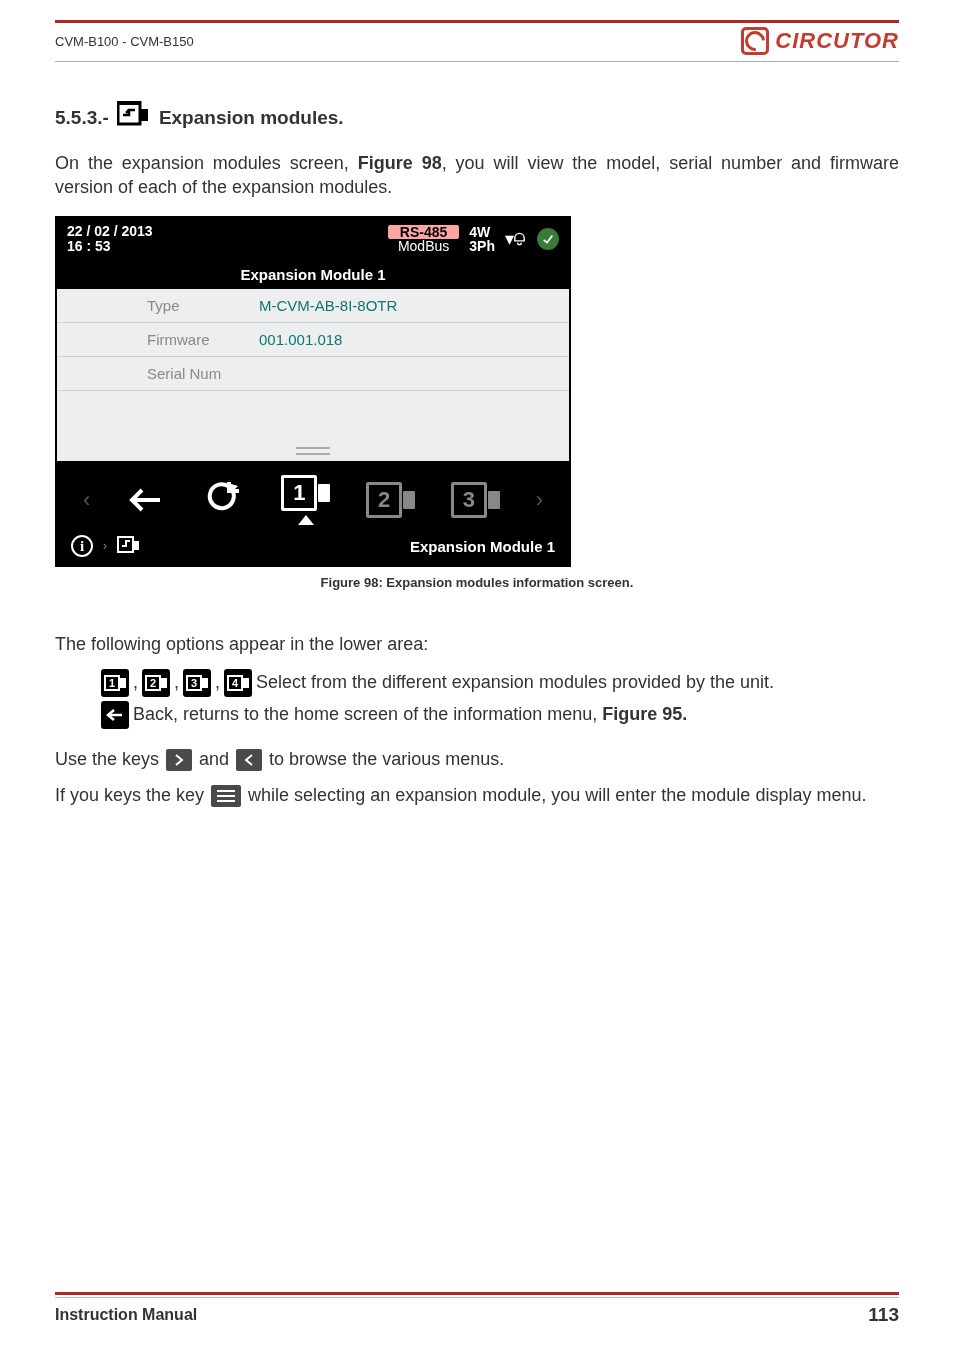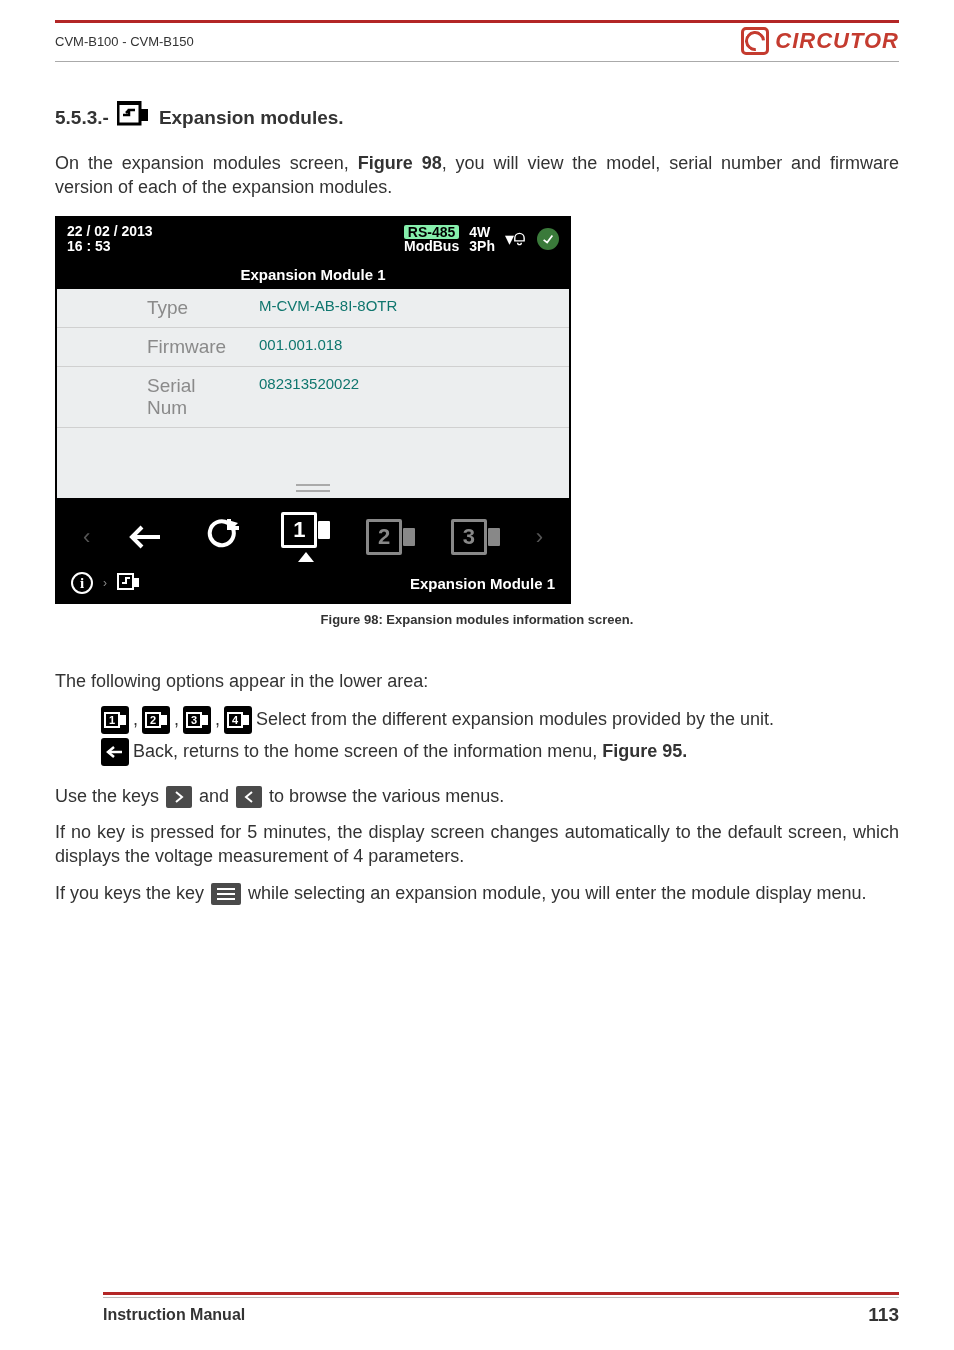--- a/index.html
+++ b/index.html
@@ -80,30 +80,30 @@
     width: 516px;
     background:#000;
     border:2px solid #000;
   }
   .dev-header {
     background:#000;color:#fff;display:flex;align-items:center;padding:6px 10px;font-size:14px;gap:10px;
   }
   .dev-header .dt {font-weight:bold;line-height:1.1;}
   .dev-header .spacer{flex:1;}
   .rs485 {text-align:center;line-height:1;}
-  .rs485 .top{background:#86efac;color:#000;padding:0 4px;font-weight:bold;border-radius:2px;display:inline-block;}
-  .rs485 .bot{font-weight:bold;}
+  .rs485 .top{background:#fca5a5;color:#000;padding:0 12px;font-weight:bold;border-radius:2px;display:inline-block;}
+  .rs485 .bot{font-weight:normal;}
   .w4 {font-weight:bold;line-height:1;}
   .hicon{width:22px;height:22px;border-radius:50%;display:flex;align-items:center;justify-content:center;}
   .check{background:#3a7a3a;}
   .check svg{width:14px;height:14px;}
   .dev-title{background:#000;color:#fff;text-align:center;font-weight:bold;padding:6px 0;font-size:15px;}
   .dev-body{background:#eceeef;padding:0;}
   .dev-row{display:flex;border-bottom:1px solid #d0d0d0;}
-  .dev-row .lab{width:190px;padding:8px 8px;color:#8a8a8a;font-size:19px;text-align:left;padding-left:90px;}
+  .dev-row .lab{width:190px;padding:8px 8px;color:#8a8a8a;font-size:15px;text-align:left;padding-left:90px;}
   .dev-row .val{flex:1;padding:8px 12px;color:#0f766e;font-size:15px;}
   .dev-gap{height:70px;background:#eceeef;position:relative;}
   .dev-gap::after{content:"";position:absolute;bottom:6px;left:50%;transform:translateX(-50%);width:34px;height:4px;border-top:2px solid #aaa;border-bottom:2px solid #aaa;}
   .dev-nav{background:#000;display:flex;align-items:center;justify-content:space-around;padding:14px 8px 2px 8px;position:relative;}
   .dev-nav .chev{color:#555;font-size:22px;}
   .navbtn{display:flex;align-items:center;justify-content:center;}
   .navbtn svg{display:block;}
   .modbtn{display:flex;align-items:center;gap:2px;}
   .modnum{border:3px solid #fff;color:#fff;font-size:22px;font-weight:bold;width:36px;height:36px;display:flex;align-items:center;justify-content:center;position:relative;border-radius:2px;}
   .modplug{width:12px;height:18px;background:#fff;margin-left:-1px;position:relative;border-radius:1px;}
@@ -123,21 +123,21 @@
   .sq-icon.mini-mod{position:relative;}
   .mini-num{border:2px solid #fff;width:16px;height:16px;font-size:11px;font-weight:bold;display:flex;align-items:center;justify-content:center;}
   .mini-plug{width:6px;height:10px;background:#fff;}
   .mini-mod .inner{display:flex;align-items:center;}
   .key-icon{width:26px;height:22px;background:#4a4a4a;display:inline-flex;align-items:center;justify-content:center;color:#fff;border-radius:2px;vertical-align:middle;margin:0 2px;}
   .key-icon svg{width:10px;height:12px;}
   .menu-key{width:30px;height:22px;background:#4a4a4a;border-radius:2px;display:inline-flex;flex-direction:column;justify-content:center;gap:3px;padding:0 6px;vertical-align:middle;margin:0 2px;}
   .menu-key span{height:2px;background:#fff;}
   
   .page-footer{
-    position:absolute;left:55px;right:55px;bottom:24px;margin-left:48px;
+    position:absolute;left:55px;right:55px;bottom:24px;
   }
   .footer-rule{border-top:3px solid #b32626;margin-bottom:2px;}
   .footer-rule2{border-top:1px solid #bbb;margin-bottom:6px;}
   .footer-row{display:flex;justify-content:space-between;align-items:center;}
   .footer-row .fm{font-weight:bold;font-size:16px;}
   .footer-row .pn{font-weight:bold;font-size:19px;}
 </style>
 </head>
 <body>
 
@@ -201,21 +201,20 @@
         <div class="dev-row">
           <div class="lab">Type</div>
           <div class="val">M-CVM-AB-8I-8OTR</div>
         </div>
         <div class="dev-row">
           <div class="lab">Firmware</div>
           <div class="val">001.001.018</div>
         </div>
         <div class="dev-row">
           <div class="lab">Serial Num</div>
-          <div class="val">082313520022</div>
         </div>
         <div class="dev-gap"></div>
       </div>
       <div class="dev-nav">
         <div class="chev">‹</div>
         <div class="navbtn">
           <svg width="40" height="32" viewBox="0 0 40 32">
               <line x1="6" y1="16" x2="34" y2="16" stroke="#fff" stroke-width="4"></line>
               <polyline points="16,6 6,16 16,26" fill="none" stroke="#fff" stroke-width="4"></polyline>
             </svg>
@@ -309,21 +308,20 @@
         <svg viewBox="0 0 10 12">
           <polyline points="2,1 8,6 2,11" fill="none" stroke="#fff" stroke-width="2"></polyline>
         </svg>
       </span><span> and </span><span class="key-icon">
         <svg viewBox="0 0 10 12">
           <polyline points="8,1 2,6 8,11" fill="none" stroke="#fff" stroke-width="2"></polyline>
         </svg>
       </span><span> to browse the various menus.</span>
   </p>
 
-  <p class="body-text" style="margin-top:12px;">If no key is pressed for 5 minutes, the display screen changes automatically to the default screen, which displays the voltage measurement of 4 parameters.</p>
 
   <p class="body-text" style="margin-top:12px;">
     <span>If you keys the key </span><span class="menu-key">
         <span></span>
         <span></span>
         <span></span>
       </span><span> while selecting an expansion module, you will enter the module display menu.</span>
   </p>
 </div>
 

